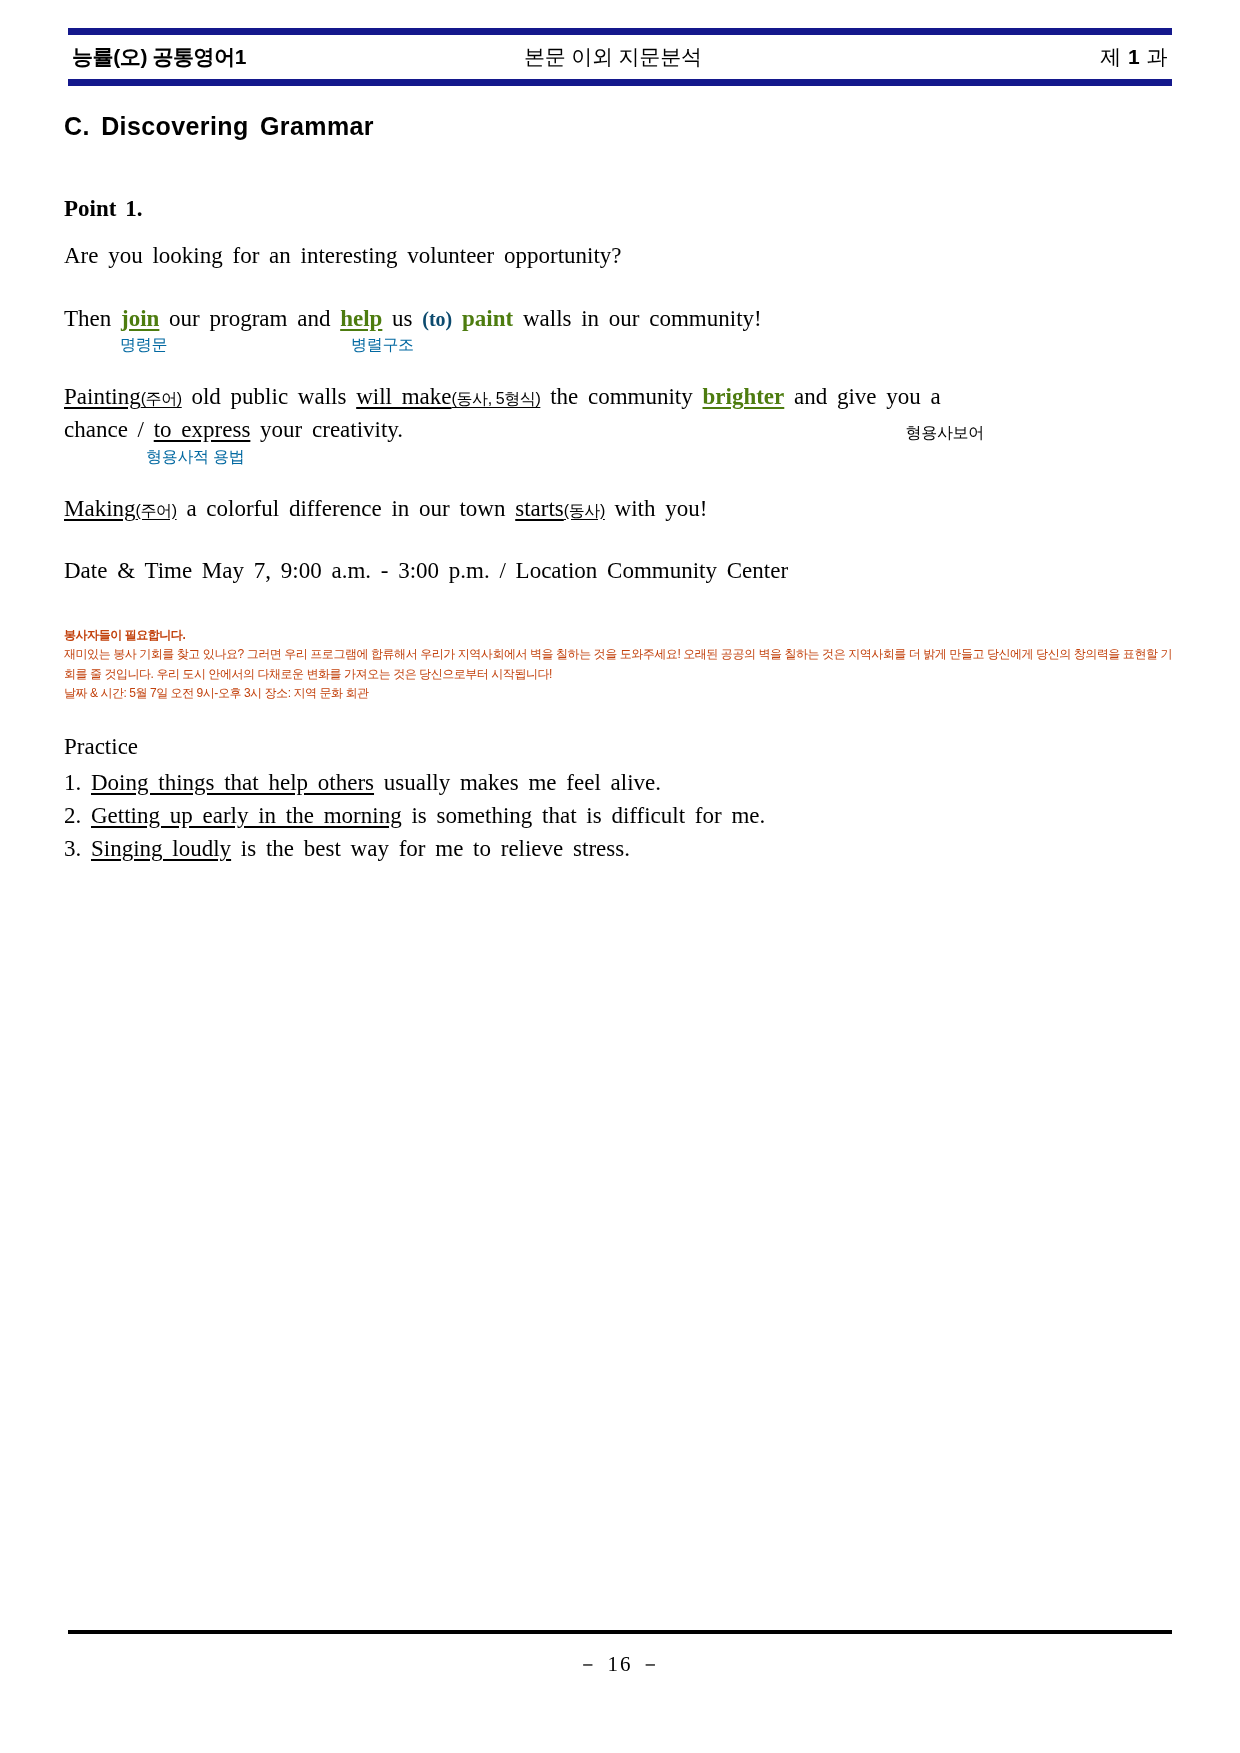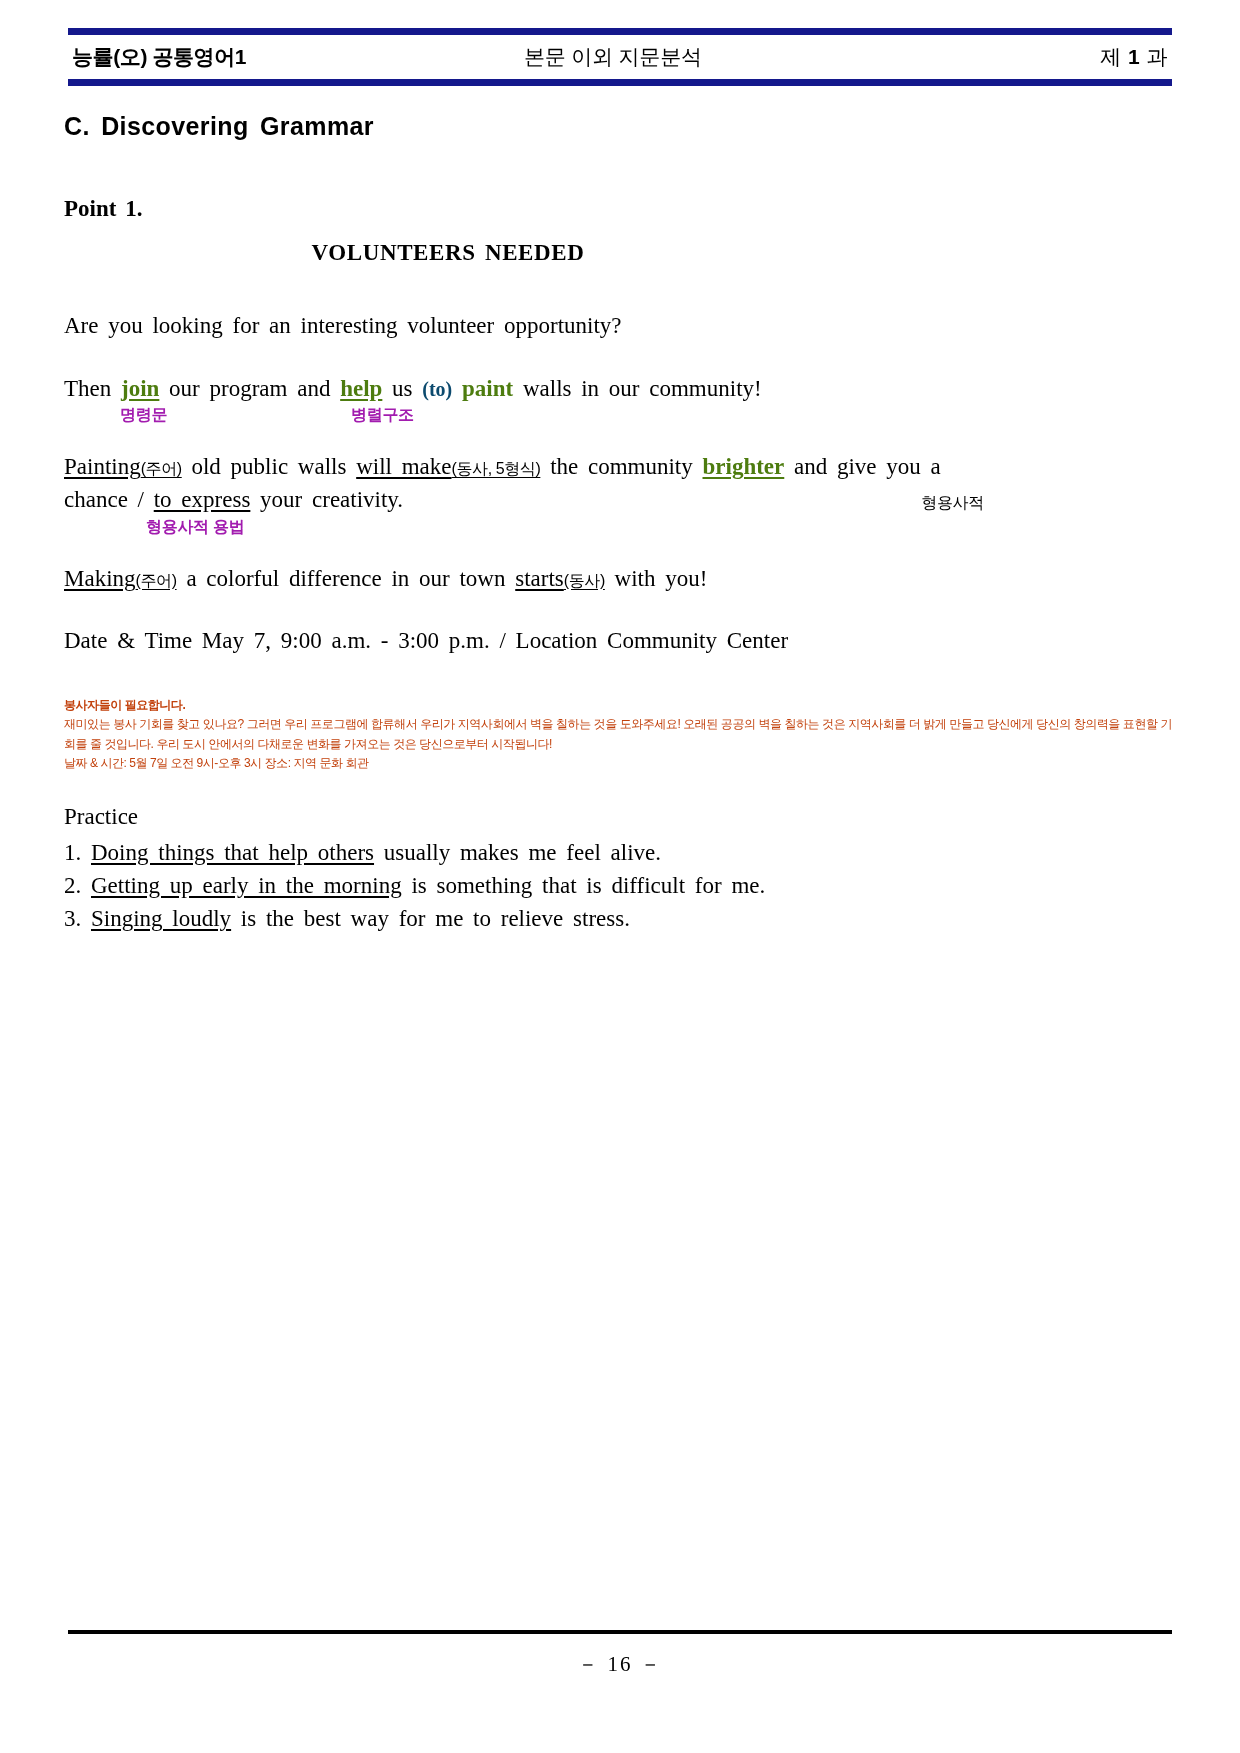--- a/index.html
+++ b/index.html
@@ -135,23 +135,22 @@
     letter-spacing: -0.4px;
     word-spacing: 0px;
   }
 
   
   .annot-row {
     position: relative;
     height: 30px;
     font-family: "Liberation Sans", sans-serif;
     font-size: 16px;
-    color: #a21caf;
+    color: #0369a1;
     letter-spacing: -0.3px;
-    font-weight: bold;
   }
   .annot {
     position: absolute;
     top: 0;
     white-space: nowrap;
   }
 
   .right-annot {
     position: absolute;
     font-family: "Liberation Sans", sans-serif;
@@ -223,38 +222,37 @@
     </div>
     <div class="hdr-rule-bottom"></div>
   </div>
 
   <div class="section-title">C.  Discovering  Grammar</div>
 
   <div class="content">
 
     <div class="point-label">Point 1.</div>
 
-    <div class="passage-title">VOLUNTEERS NEEDED</div>
 
     <div class="para">Are  you  looking  for  an  interesting  volunteer  opportunity?</div>
 
     <div class="para-spacer"></div>
 
     <div class="para"><span>Then </span><span class="red u">join</span><span> our  program  and </span><span class="red u">help</span><span> us </span><span class="red-small">(to)</span><span> </span><span class="red">paint</span><span> walls  in  our  community!</span></div>
 
     <div class="annot-row">
       <span class="annot" style="left:56px;">명령문</span>
       <span class="annot" style="left:287px;">병렬구조</span>
     </div>
 
     <div class="para-spacer-sm"></div>
 
     <div class="para"><span class="u">Painting</span><span class="tag u">(주어)</span><span> old  public  walls  </span><span class="u">will  make</span><span class="tag u">(동사, 5형식)</span><span> the  community  </span><span class="red u">brighter</span><span> and  give  you  a</span></div>
 
-    <div class="para" style="position:relative;"><span>chance / </span><span class="u">to express</span><span> your  creativity.</span><span class="right-annot" style="right:188px; top:8px;">형용사적</span></div>
+    <div class="para" style="position:relative;"><span>chance / </span><span class="u">to express</span><span> your  creativity.</span><span class="right-annot" style="right:188px; top:8px;">형용사보어</span></div>
 
     <div class="annot-row">
       <span class="annot" style="left:82px;">형용사적 용법</span>
     </div>
 
     <div class="para-spacer-sm"></div>
 
     <div class="para"><span class="u">Making</span><span class="tag u">(주어)</span><span> a  colorful  difference  in  our  town  </span><span class="u">starts</span><span class="tag u">(동사)</span><span> with  you!</span></div>
 
     <div class="para-spacer"></div>

